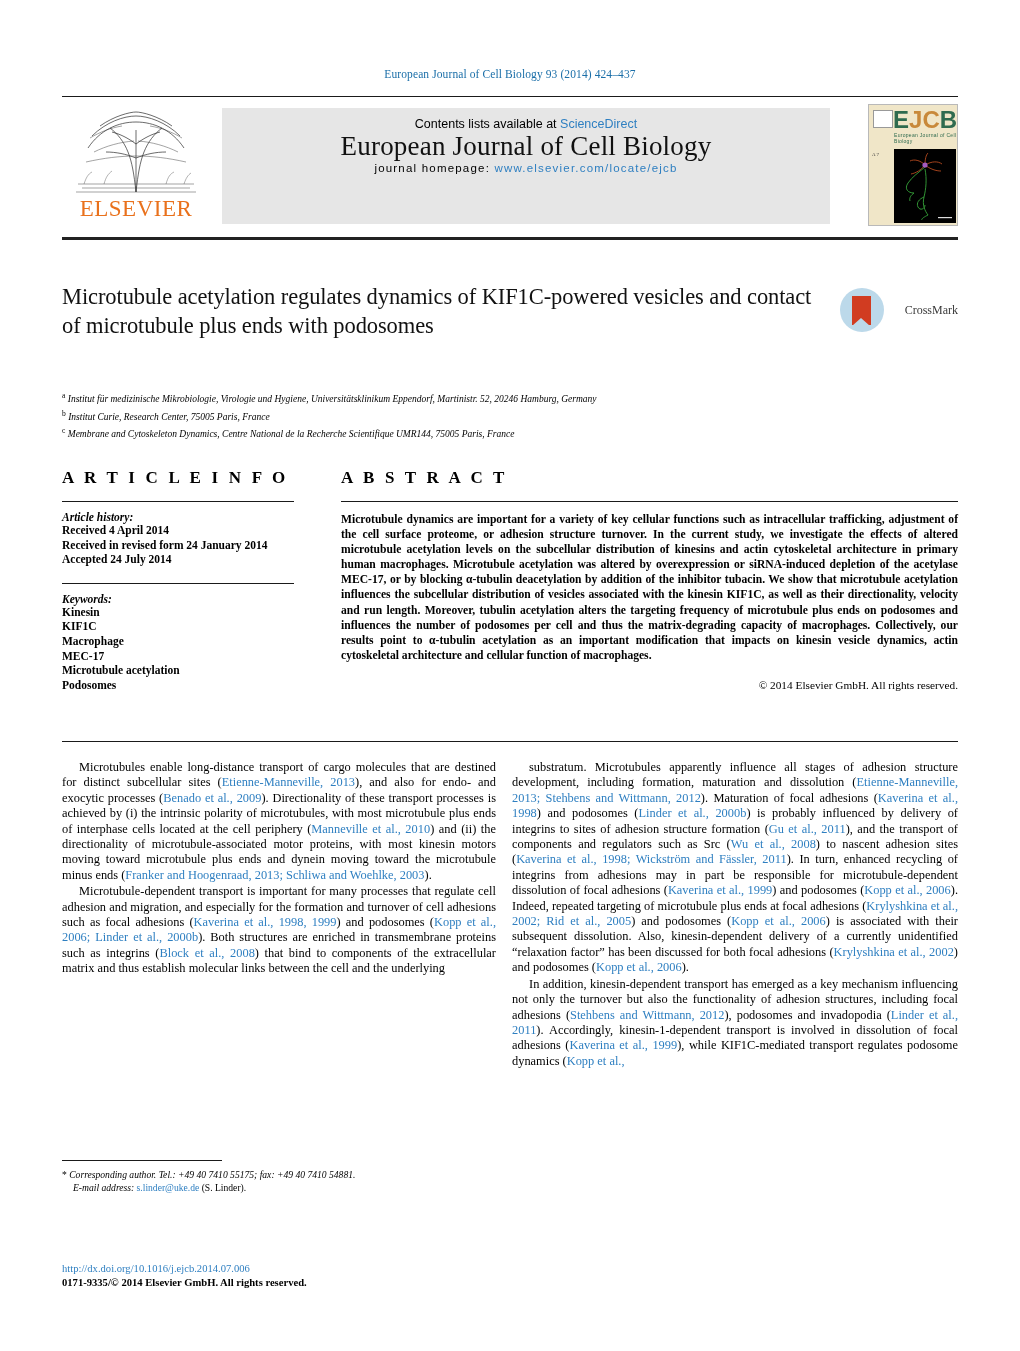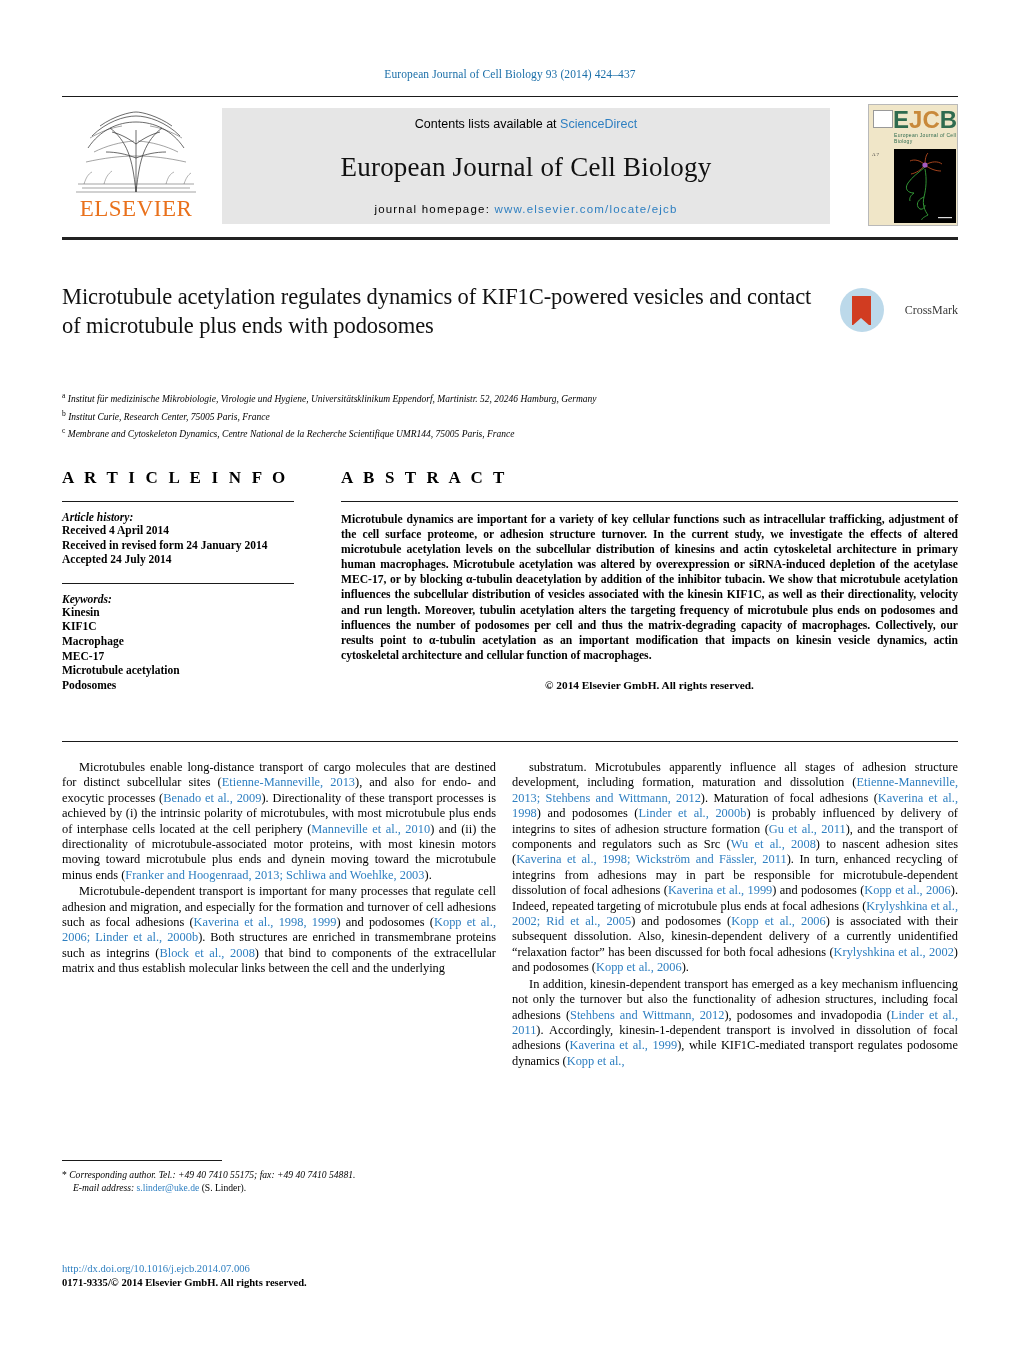--- a/index.html
+++ b/index.html
@@ -37,21 +37,21 @@
   }
   .tree-box { width:132px; height:92px; position:relative; overflow:hidden; }
   .elsevier-word {
     font-family:"Liberation Serif", serif;
     font-size:23px; letter-spacing:0.5px; color:#E9711C;
     line-height:1; margin-top:1px;
   }
   .central-box {
     position:absolute; left:160px; top:4px; width:608px; height:116px;
     background:#e6e6e6;
-    display:flex; flex-direction:column; align-items:center; justify-content:space-between;
+    display:flex; flex-direction:column; align-items:center; justify-content:flex-start;
     padding:9px 0 9px 0; box-sizing:border-box;
   }
   .contents-line { font-size:12.5px; font-family:"Liberation Sans", sans-serif; }
   .sciencedirect { color:#2e7fc1; }
   .journal-name {
     font-size:27px; font-family:"Liberation Serif", serif; color:#111;
     letter-spacing:0.2px;
   }
   .homepage-line {
     font-size:11.5px; font-family:"Liberation Sans", sans-serif; letter-spacing:1.2px;
@@ -140,21 +140,21 @@
   .info-line { font-size:11.5px; font-weight:bold; line-height:14.6px; }
   .kw-rule { border-top:1px solid #1a1a1a; margin:16px 0 9px 0; width:232px; }
 
   .abs-col { position:absolute; top:468px; left:341px; width:617px; }
   .abs-rule { border-top:1px solid #1a1a1a; margin:13px 0 10px 0; width:617px; }
   .abs-text {
     font-size:11.6px; line-height:15.1px; text-align:justify; font-weight:bold;
     font-family:"Liberation Serif", serif;
   }
   .abs-copy {
-    margin-top:16px; text-align:center; font-size:11.3px; font-weight:bold;
+    margin-top:16px; text-align:right; font-size:11.3px; font-weight:normal;
   }
 
   .rule-afterabs {
     position:absolute; top:741px; left:62px; width:896px; border-top:1px solid #1a1a1a;
   }
 
   
   .body-left  { position:absolute; top:760px; left:62px;  width:434px; }
   .body-right { position:absolute; top:760px; left:512px; width:446px; }
   .sec-title {

